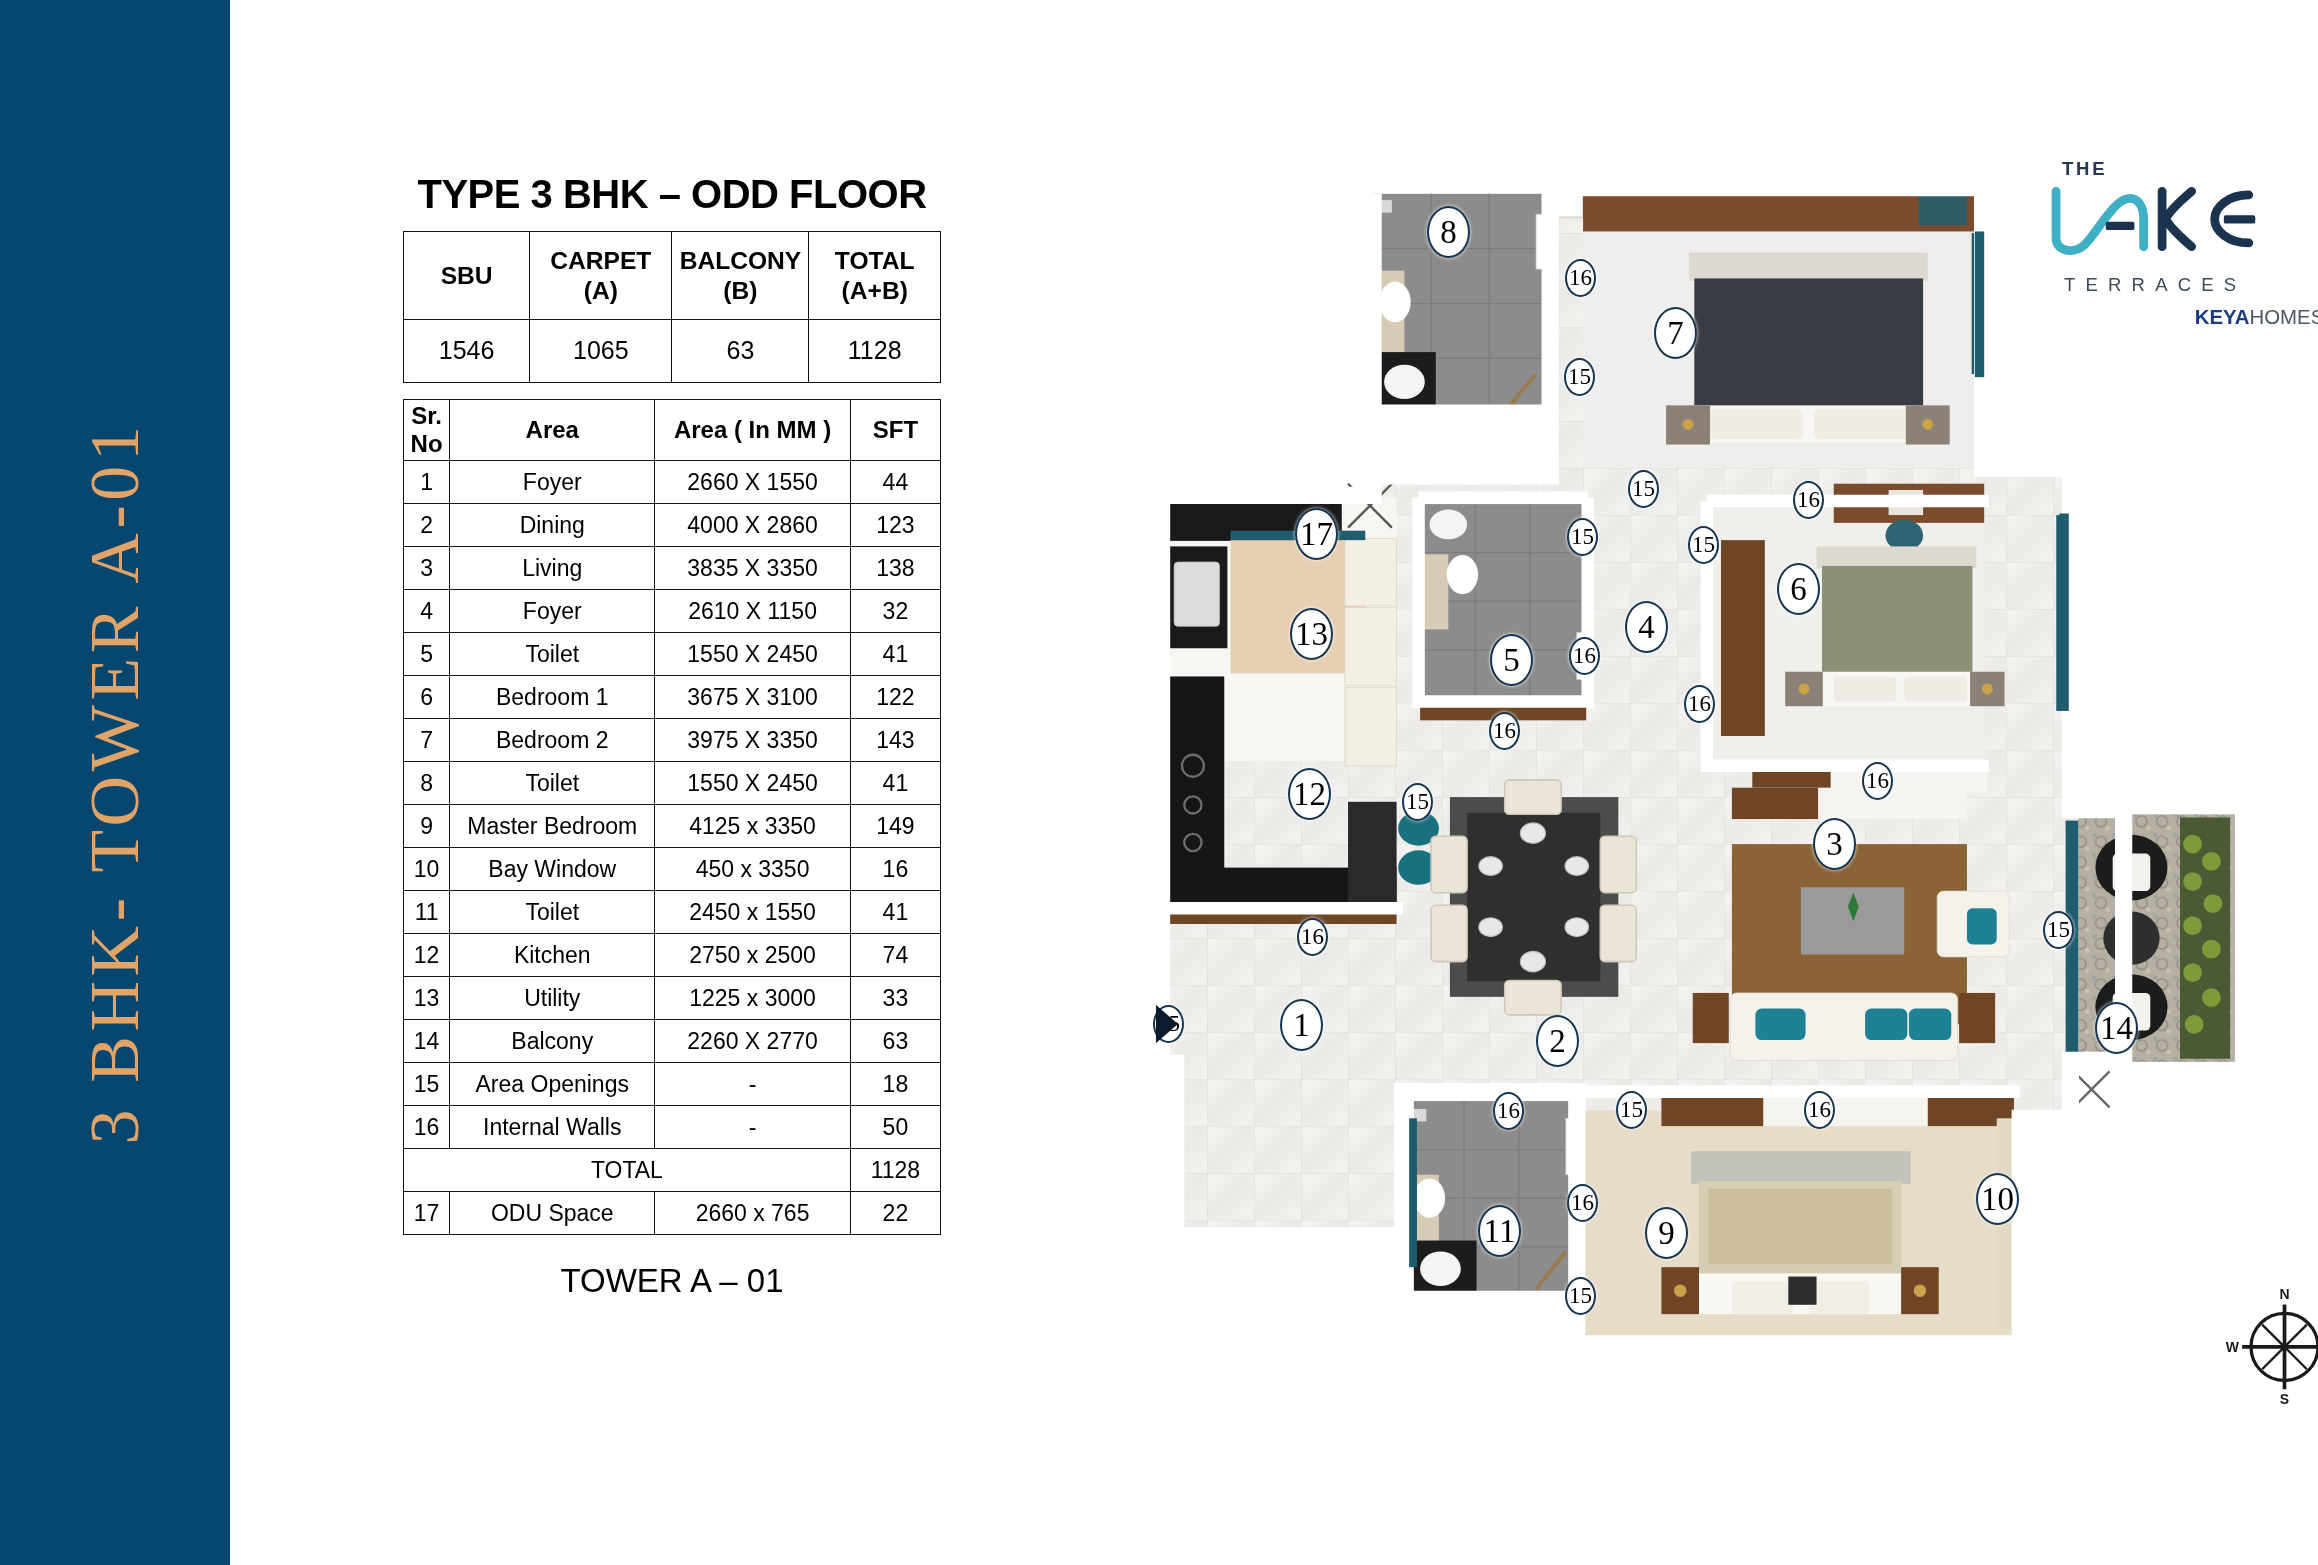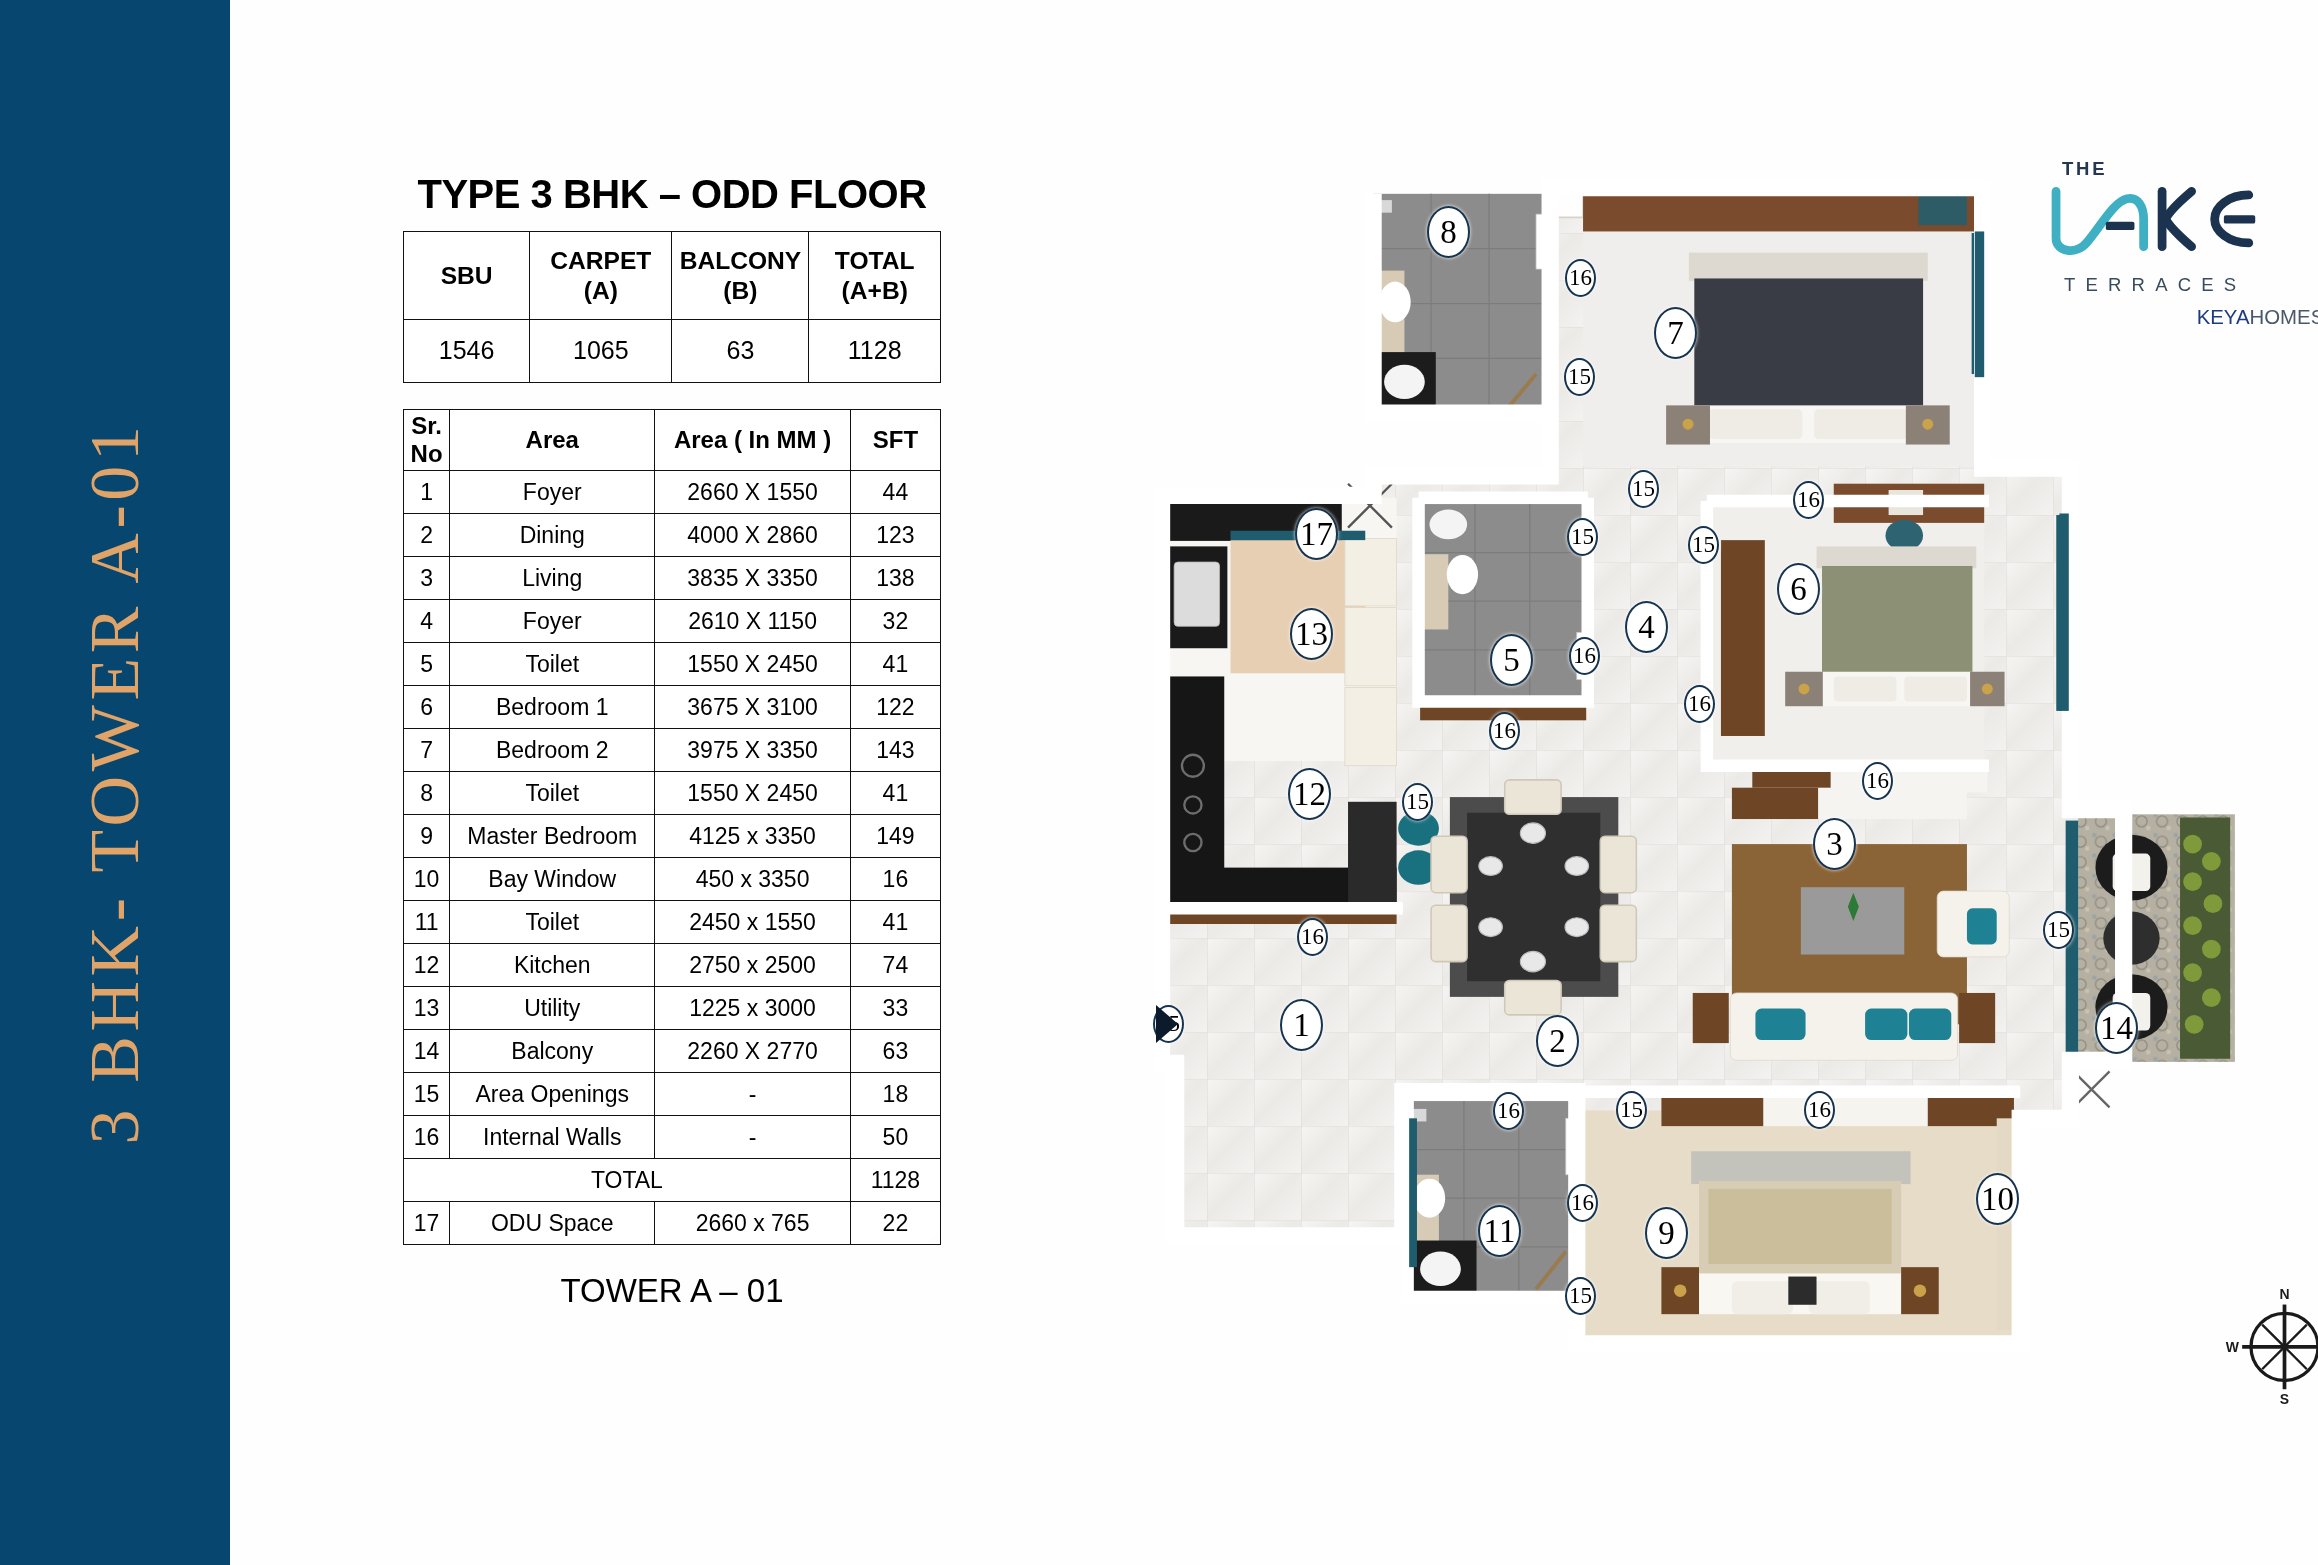--- a/index.html
+++ b/index.html
@@ -70,21 +70,21 @@
     font-size: 24.6px;
     height: 88px;
     padding: 3.7px 1.9px;
   }
   #summary-table td.val { height: 63px; font-size: 25px; }
   #summary-table col.c1 { width: 23.5%; }
   #summary-table col.c2 { width: 26.5%; }
   #summary-table col.c3 { width: 25.5%; }
   #summary-table col.c4 { width: 24.5%; }
 
-  #areas-table { margin-top: 26px; }
+  #areas-table { margin-top: 16px; }
   #areas-table col.a1 { width: 8.6%; }
   #areas-table col.a2 { width: 38.2%; }
   #areas-table col.a3 { width: 36.4%; }
   #areas-table col.a4 { width: 16.8%; }
   #areas-table th {
     font-weight: bold;
     font-size: 24px;
     height: 43px;
   }
   #areas-table td { height: 43px; font-size: 23px; }
@@ -144,21 +144,21 @@
   }
   #logo-mark { margin: 2.8px 0 0 4.6px; }
   #logo-terraces {
     font-size: 18.5px; letter-spacing: 10.2px; color: #3A4B5E;
     margin: 6.5px 0 0 24px; font-weight: 500;
   }
   #logo-keya {
     text-align: right; margin-top: 10.2px; padding-right: 3.7px;
     font-size: 20.4px; letter-spacing: 0px;
   }
-  #logo-keya .k { color: #1D3C80; font-weight: normal; text-align: right; }
+  #logo-keya .k { color: #1D3C80; font-weight: bold; text-align: right; }
   #logo-keya .h { color: #4A5868; font-weight: 400; }
 
   
   #compass { position: absolute; left: 2224px; top: 1285px; width: 121px; height: 121px; }
 </style>
 </head>
 <body>
 
 <div id="page">
 

